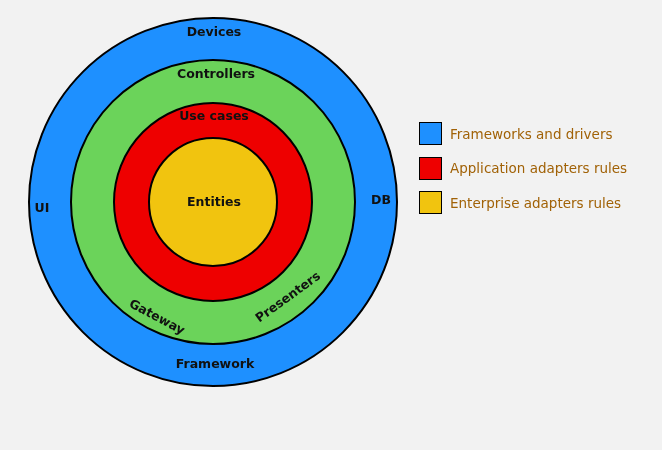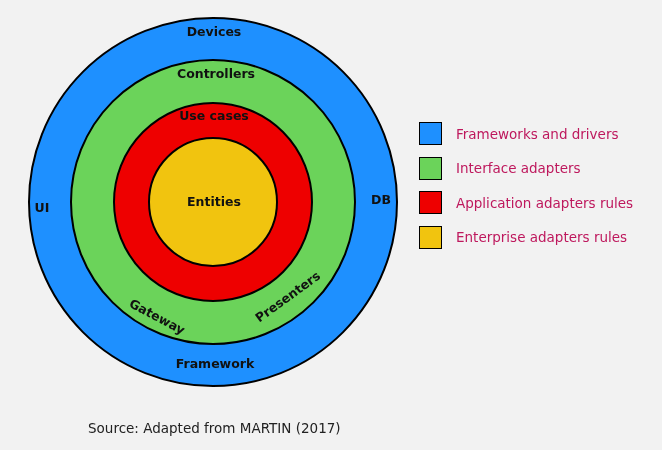--- a/index.html
+++ b/index.html
@@ -38,23 +38,23 @@
     margin-bottom: 11.5px;
   }
   .legend-swatch {
     width: 21px;
     height: 21px;
     border: 1.5px solid #000;
     box-sizing: content-box;
     flex: 0 0 auto;
   }
   .legend-label {
-    margin-left: 14px;
+    margin-left: 8px;
     font-size: 13.5px;
-    color: #be185d;
+    color: #a16207;
     white-space: nowrap;
   }
   #caption {
     position: absolute;
     left: 88px;
     top: 420px;
     font-size: 13.5px;
     color: #222222;
     white-space: nowrap;
   }
@@ -89,28 +89,23 @@
 
     <text class="ring-label" x="215" y="368" text-anchor="middle">Framework</text>
   </svg>
 
   <div id="legend">
     <div class="legend-item">
       <div class="legend-swatch" style="background: rgb(30, 144, 255);"></div>
       <div class="legend-label">Frameworks and drivers</div>
     </div>
     <div class="legend-item">
-      <div class="legend-swatch" style="background: rgb(107, 211, 90);"></div>
-      <div class="legend-label">Interface adapters</div>
-    </div>
-    <div class="legend-item">
       <div class="legend-swatch" style="background: rgb(238, 0, 0);"></div>
       <div class="legend-label">Application adapters rules</div>
     </div>
     <div class="legend-item">
       <div class="legend-swatch" style="background: rgb(241, 196, 15);"></div>
       <div class="legend-label">Enterprise adapters rules</div>
     </div>
   </div>
 
-  <div id="caption">Source: Adapted from MARTIN (2017)</div>
 
 </div>
 
 </body></html>

